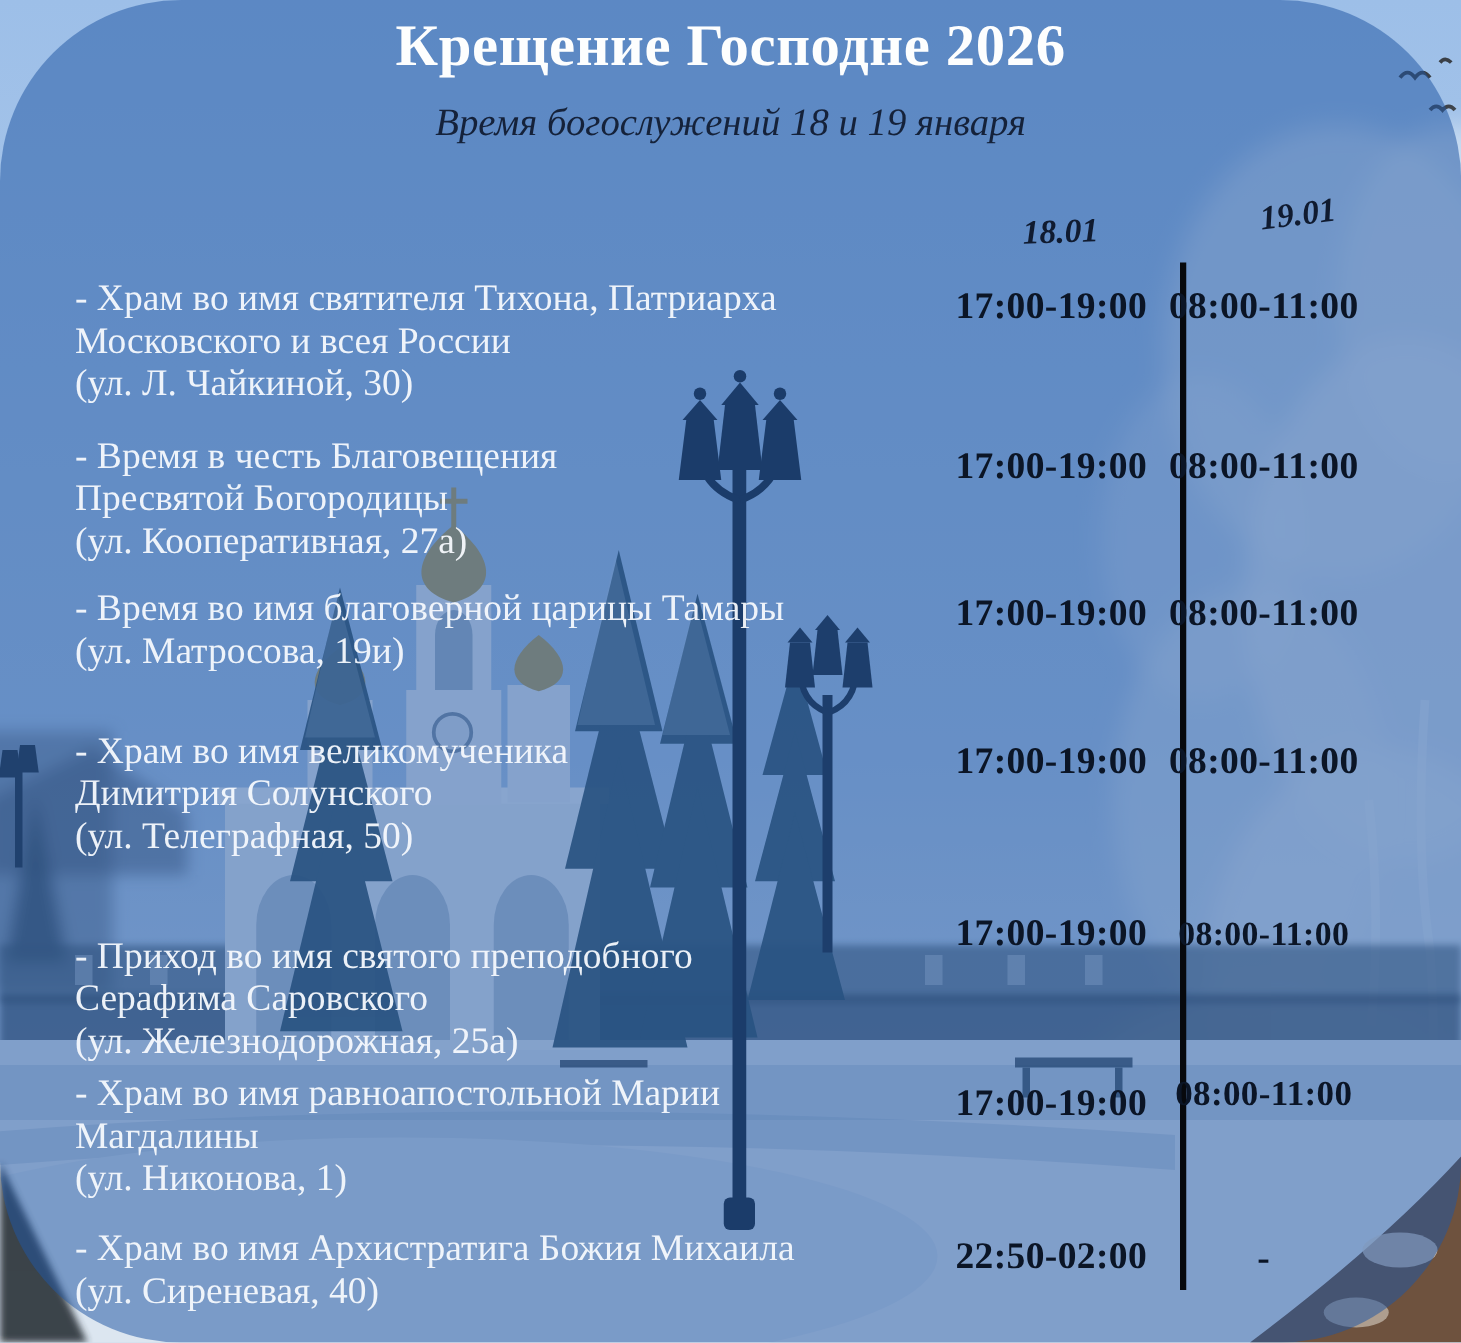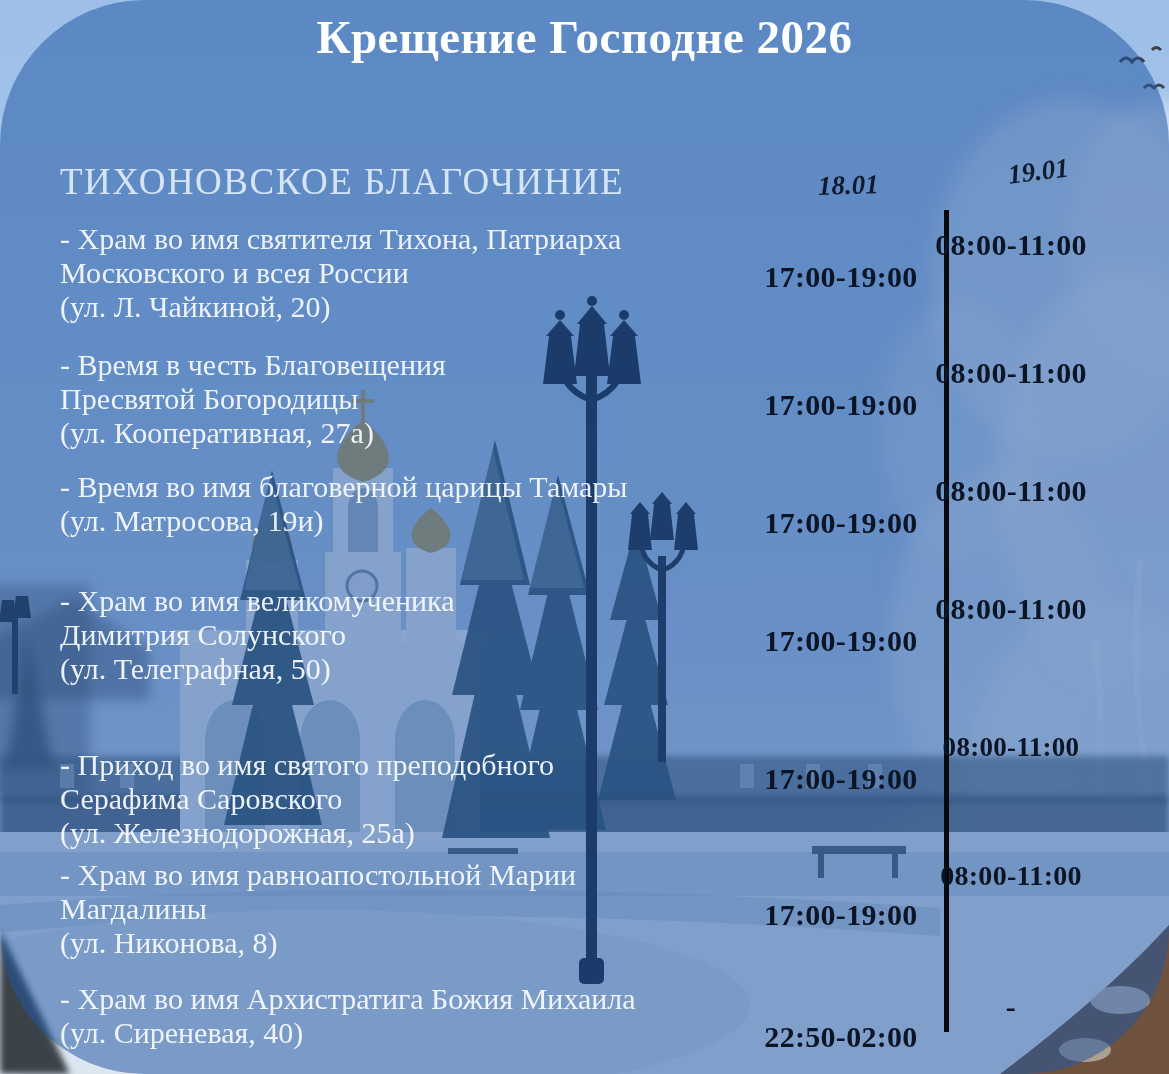--- a/index.html
+++ b/index.html
@@ -56,21 +56,21 @@
     color:rgba(245,249,253,0.95);
     white-space:pre-line;
   }
   .row-time{
     position:absolute;width:198px;
     text-align:center;
     font-size:30px;font-weight:700;
     letter-spacing:0.3px;
     color:#0b1526;
   }
-  .row-time.t1{left:742px;margin-top:32px;}
+  .row-time.t1{left:742px;}
   .row-time.t2{left:912px;}
 </style>
 </head>
 <body>
 
 <div class="canvas">
 
   <svg class="photo" viewBox="0 0 1169 1074" width="1169" height="1074" preserveAspectRatio="none" aria-hidden="true">
     <defs>
       <linearGradient id="sky" x1="0" y1="0" x2="0" y2="1">
@@ -224,32 +224,32 @@
       <rect x="892" y="854" width="6" height="24"></rect>
       <rect x="448" y="848" width="70" height="6"></rect>
     </g>
   </svg>
 
   <div class="overlay"></div>
 
   <div class="content">
 
     <div class="title">Крещение Господне 2026</div>
-
-    <div class="section-title">ТИХОНОВСКОЕ БЛАГОЧИНИЕ</div>
+    <div class="subtitle">Время богослужений 18 и 19 января</div>
+
     <div class="col-head c1">18.01</div>
     <div class="col-head c2">19.01</div>
 
     <div class="divider"></div>
 
     <div>
 
       <div class="row-name" style="top:222px">- Храм во имя святителя Тихона, Патриарха
 Московского и всея России
-(ул. Л. Чайкиной, 20)</div>
+(ул. Л. Чайкиной, 30)</div>
       <div class="row-time t1" style="top:228px">17:00-19:00</div>
       <div class="row-time t2" style="top:228px">08:00-11:00</div>
 
       <div class="row-name" style="top:348px">- Время в честь Благовещения
 Пресвятой Богородицы
 (ул. Кооперативная, 27а)</div>
       <div class="row-time t1" style="top:356px">17:00-19:00</div>
       <div class="row-time t2" style="top:356px">08:00-11:00</div>
 
       <div class="row-name" style="top:470px">- Время во имя благоверной царицы Тамары
@@ -264,21 +264,21 @@
       <div class="row-time t2" style="top:592px">08:00-11:00</div>
 
       <div class="row-name" style="top:748px">- Приход во имя святого преподобного
 Серафима Саровского
 (ул. Железнодорожная, 25а)</div>
       <div class="row-time t1" style="top:730px">17:00-19:00</div>
       <div class="row-time t2" style="top:732px;font-size:27px">08:00-11:00</div>
 
       <div class="row-name" style="top:858px">- Храм во имя равноапостольной Марии
 Магдалины
-(ул. Никонова, 8)</div>
+(ул. Никонова, 1)</div>
       <div class="row-time t1" style="top:866px">17:00-19:00</div>
       <div class="row-time t2" style="top:860px;font-size:28px">08:00-11:00</div>
 
       <div class="row-name" style="top:982px">- Храм во имя Архистратига Божия Михаила
 (ул. Сиреневая, 40)</div>
       <div class="row-time t1" style="top:988px">22:50-02:00</div>
       <div class="row-time t2" style="top:990px">-</div>
     </div>
   </div>
 </div>

